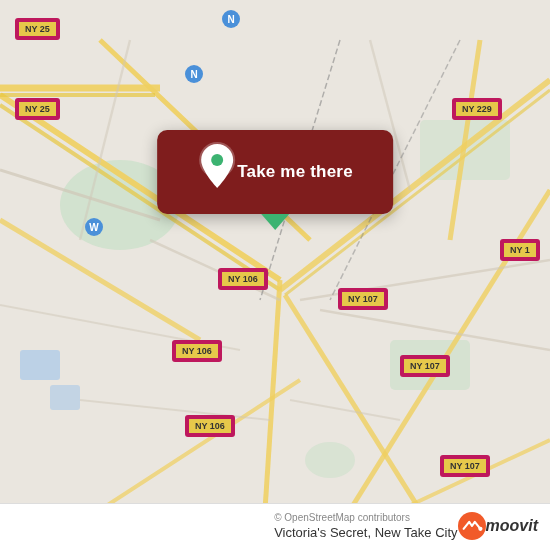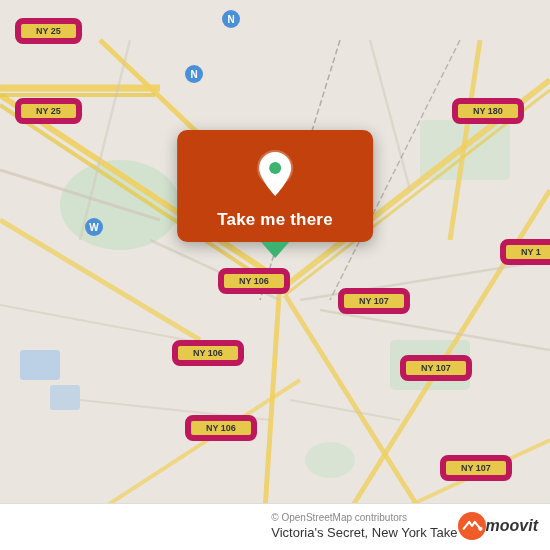--- a/index.html
+++ b/index.html
@@ -90,25 +90,25 @@
       top: 130px;
       left: 50%;
       transform: translateX(-50%);
       z-index: 10;
       display: flex;
       flex-direction: column;
       align-items: center;
     }
 
     .card-box {
-      background: #c2410c;
+      background: #7f1d1d;
       border-radius: 10px;
-      padding: 20px 40px 12px 40px;
-      display: flex;
-      flex-direction: column;
+      padding: 12px 40px 12px 40px;
+      display: flex;
+      flex-direction: row;
       align-items: center;
       box-shadow: 0 4px 15px rgba(0,0,0,0.3);
       min-width: 180px;
     }
 
     .pin-icon {
       margin-bottom: 8px;
     }
 
     .card-button {
@@ -128,27 +128,27 @@
       height: 0;
       border-left: 14px solid transparent;
       border-right: 14px solid transparent;
       border-top: 16px solid #3cb371;
     }
 
     
     .road-badge {
       position: absolute;
       background: #e6c84a;
-      border-radius: 8px;
-      padding: 2px 15px;
+      border-radius: 3px;
+      padding: 2px 6px;
       font-size: 9px;
       font-weight: bold;
       color: #333;
       white-space: nowrap;
-      border: 6px solid #be185d;
+      border: 4px solid #be185d;
     }
   </style>
 </head>
 <body>
 
 <div id="map-container">
   <div class="map-bg"></div>
 
   <svg class="map-roads" viewBox="0 0 550 470">
 
@@ -194,21 +194,21 @@
     <line x1="370" y1="0" x2="410" y2="150" stroke="#d0c8b8" stroke-width="2.5" opacity="0.5"></line>
 
     <line x1="340" y1="0" x2="260" y2="260" stroke="#888" stroke-width="1.5" stroke-dasharray="6,3" opacity="0.6"></line>
     <line x1="460" y1="0" x2="330" y2="260" stroke="#888" stroke-width="1.5" stroke-dasharray="6,3" opacity="0.5"></line>
   </svg>
 
   <div class="road-badge" style="left:15px; top:18px;">NY 25</div>
 
   <div class="road-badge" style="left:15px; top:98px;">NY 25</div>
 
-  <div class="road-badge" style="left:452px; top:98px;">NY 180</div>
+  <div class="road-badge" style="left:452px; top:98px;">NY 229</div>
 
   <div class="road-badge" style="left:218px; top:268px;">NY 106</div>
 
   <div class="road-badge" style="left:338px; top:288px;">NY 107</div>
 
   <div class="road-badge" style="left:172px; top:340px;">NY 106</div>
 
   <div class="road-badge" style="left:185px; top:415px;">NY 106</div>
 
   <div class="road-badge" style="left:400px; top:355px;">NY 107</div>
@@ -240,21 +240,21 @@
         </svg>
       </div>
       <button class="card-button">Take me there</button>
     </div>
     <div class="card-tail"></div>
   </div>
 
   <div class="bottom-bar">
     <div class="bottom-bar-left">
       <span class="attribution">© OpenStreetMap contributors</span>
-      <span class="location-name">Victoria's Secret, New York Take</span>
+      <span class="location-name">Victoria's Secret, New Take City</span>
     </div>
     <div class="moovit-logo">
 
       <svg class="moovit-logo-icon" viewBox="0 0 40 40" width="32" height="32">
         <circle cx="20" cy="20" r="20" fill="#f15a29"></circle>
         <path d="M8 24 L16 14 L20 20 L24 14 L32 24" stroke="white" stroke-width="3" fill="none" stroke-linecap="round" stroke-linejoin="round"></path>
         <circle cx="32" cy="24" r="3" fill="white"></circle>
       </svg>
       <span class="moovit-text">moovit</span>
     </div>

